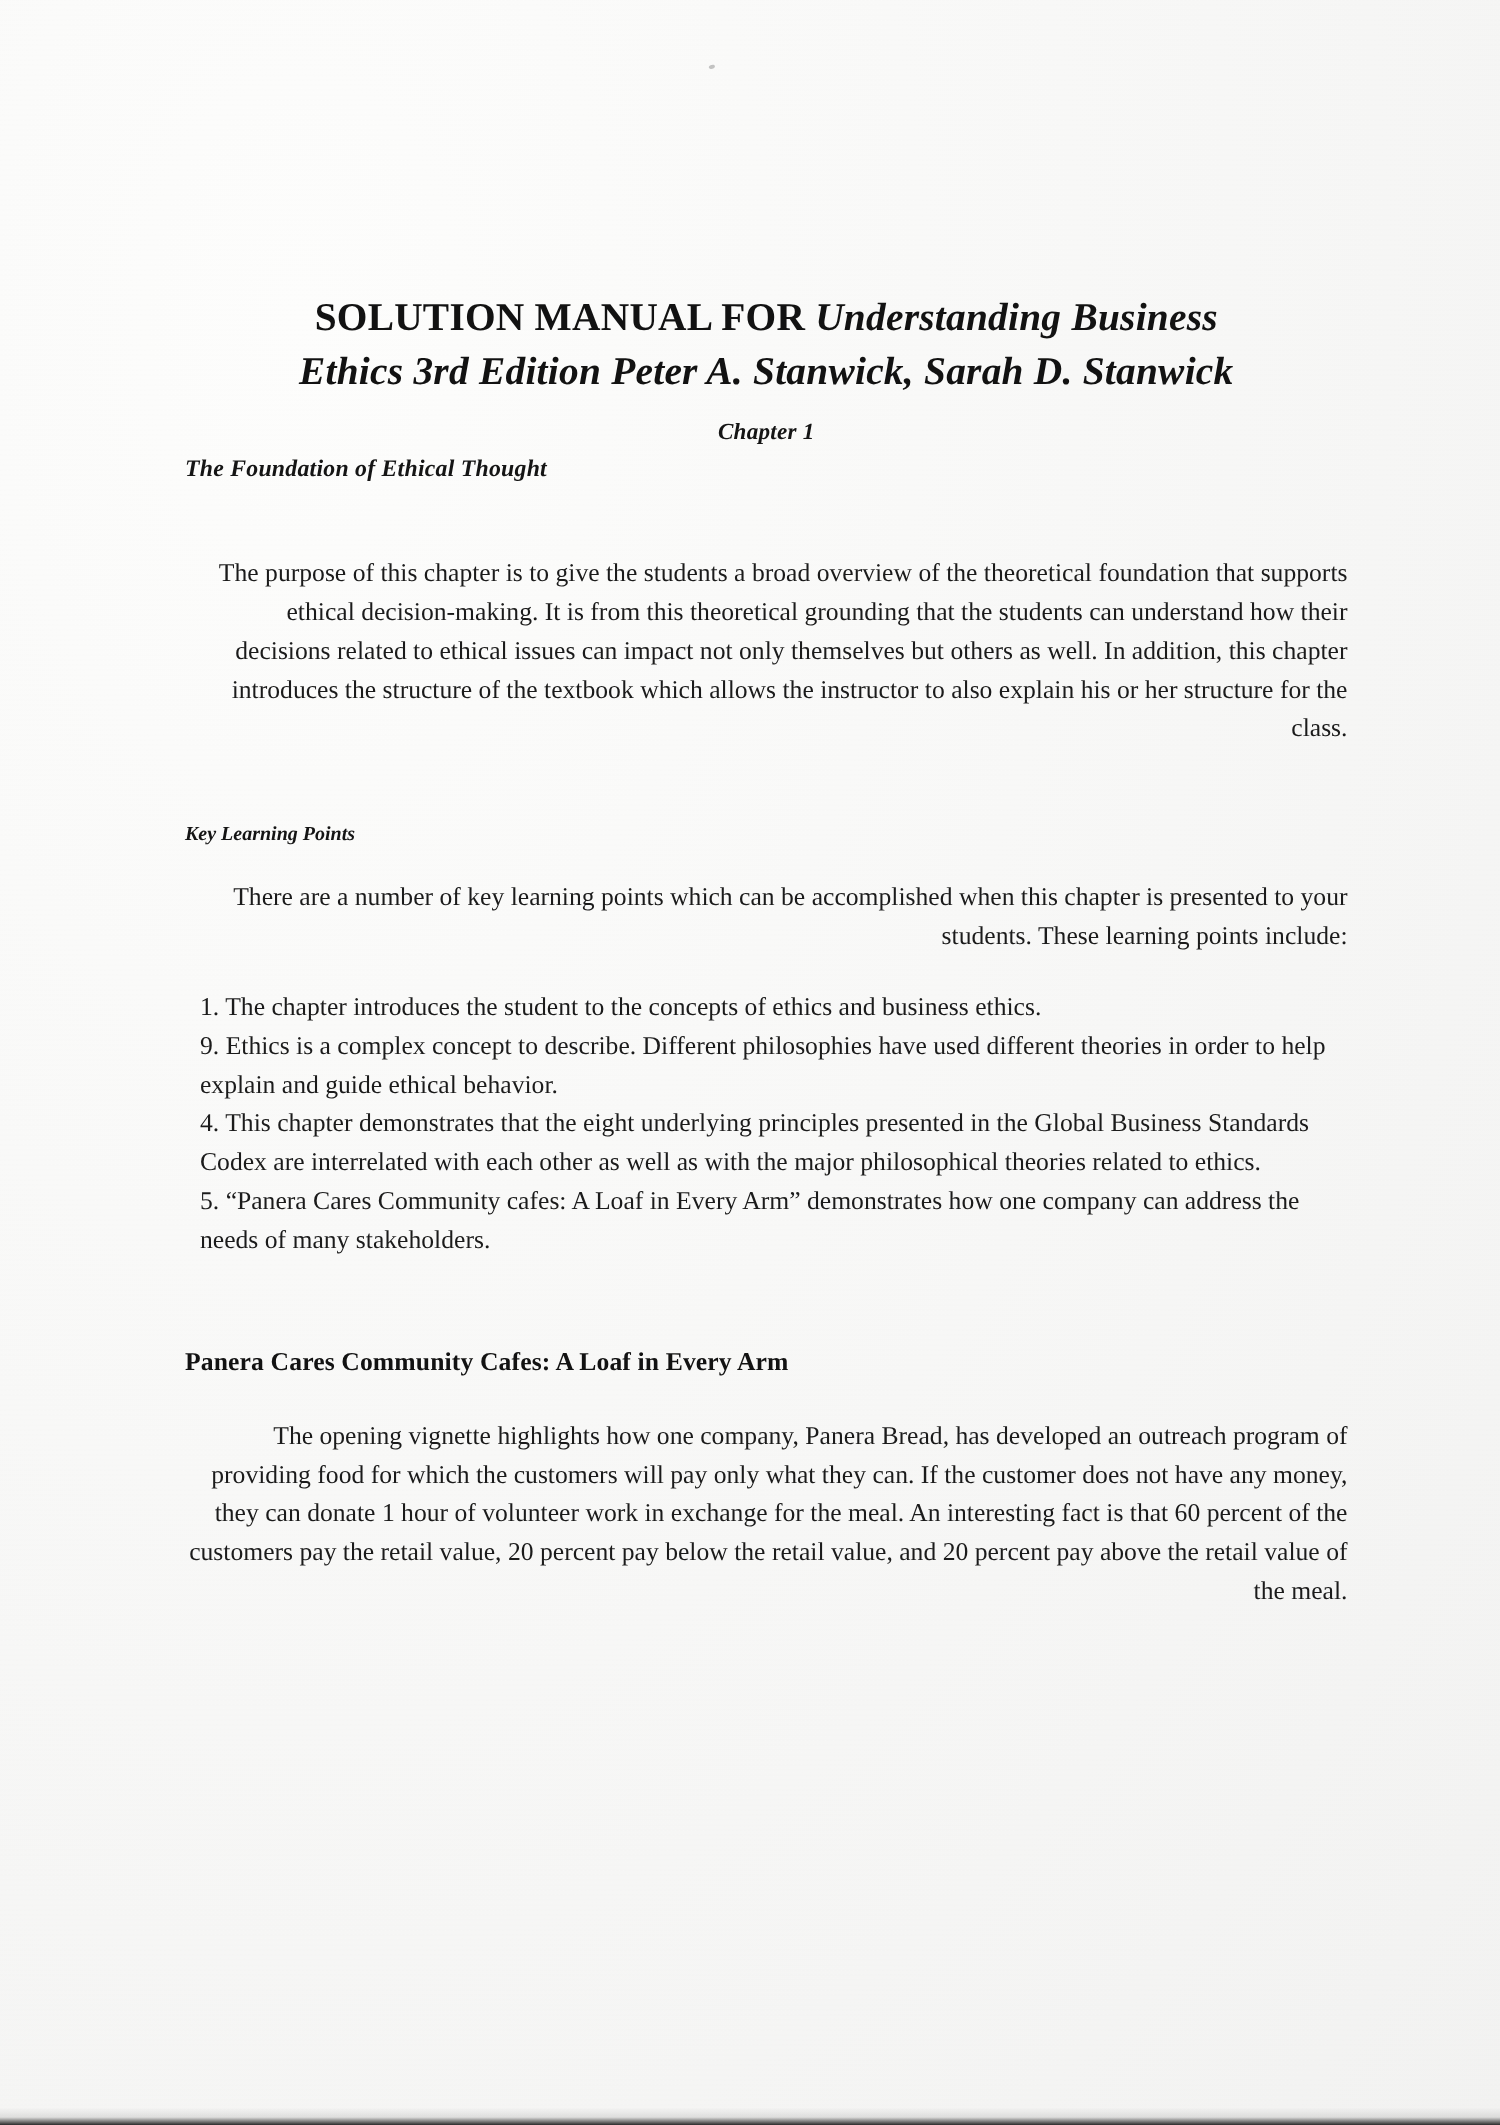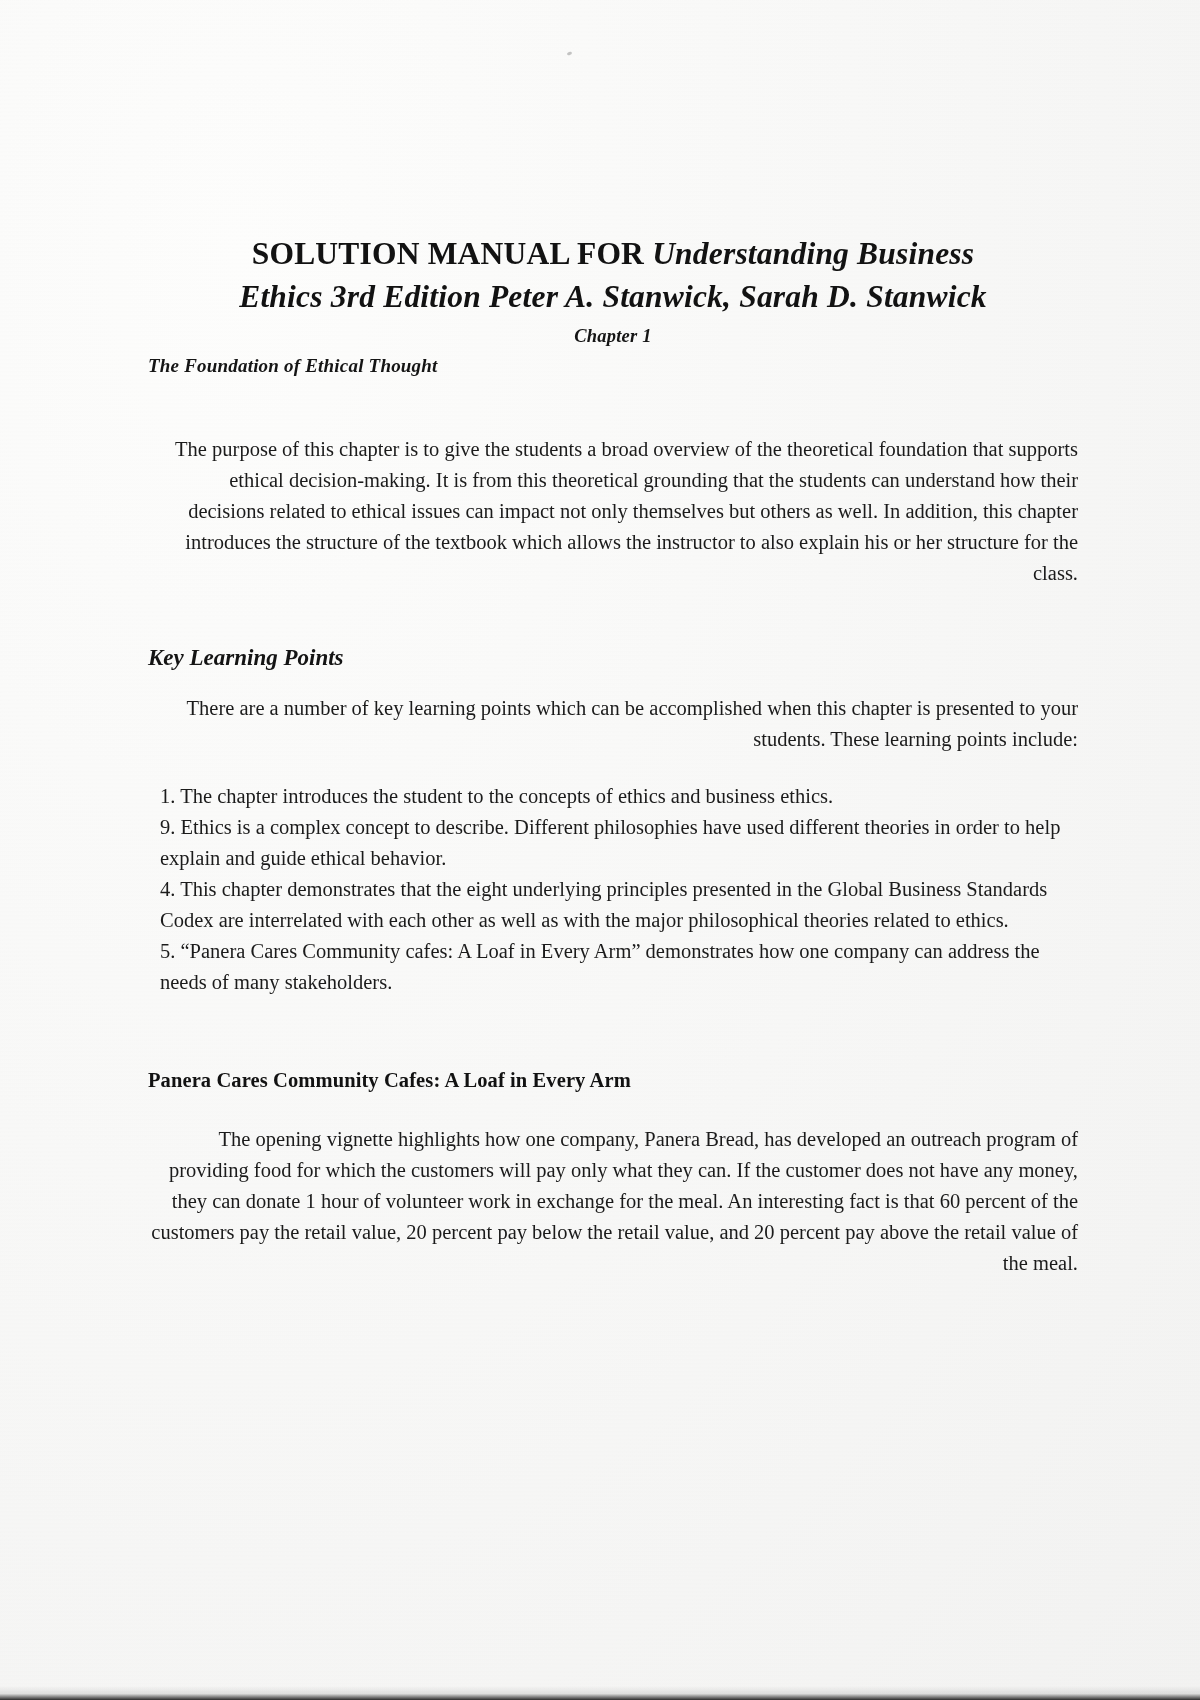--- a/index.html
+++ b/index.html
@@ -74,21 +74,21 @@
   .doc-title .ital {
     font-style: italic;
   }
 
   .chapter-line {
     text-align: center;
     font-weight: bold;
     font-style: italic;
     font-size: 18.5px;
     line-height: 25px;
-    margin-top: 6px;
+    margin-top: 16px;
     color: #171717;
     letter-spacing: .2px;
   }
   .chapter-sub {
     text-align: left;
     font-weight: bold;
     font-style: italic;
     font-size: 19px;
     line-height: 25px;
     margin-top: 4px;
@@ -103,21 +103,21 @@
     color: #1d1d1d;
     text-align: right;
   }
 
   .gap-lg { height: 56px; }
   .gap-md { height: 30px; }
   .gap-sm { height: 22px; }
   .gap-xs { height: 14px; }
 
   h2.section-ital {
-    font-size: 23px;
+    font-size: 16px;
     line-height: 26px;
     font-weight: bold;
     font-style: italic;
     margin: 0;
     color: #161616;
   }
   h2.section-bold {
     font-size: 20.5px;
     line-height: 28px;
     font-weight: bold;

